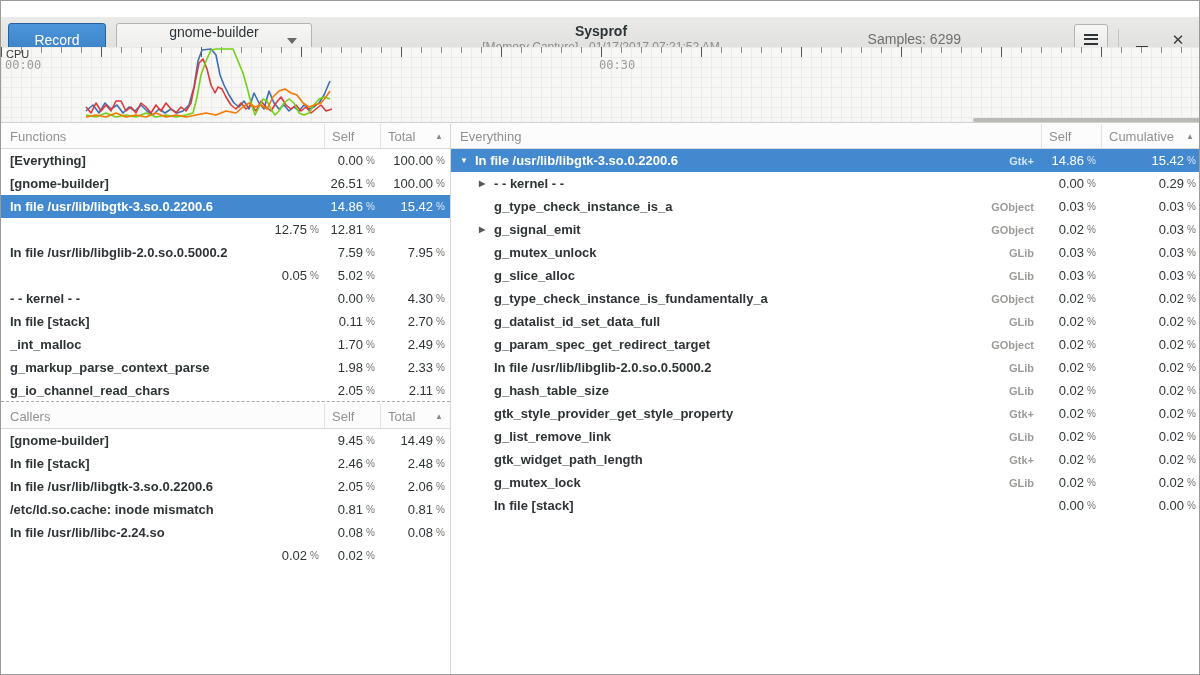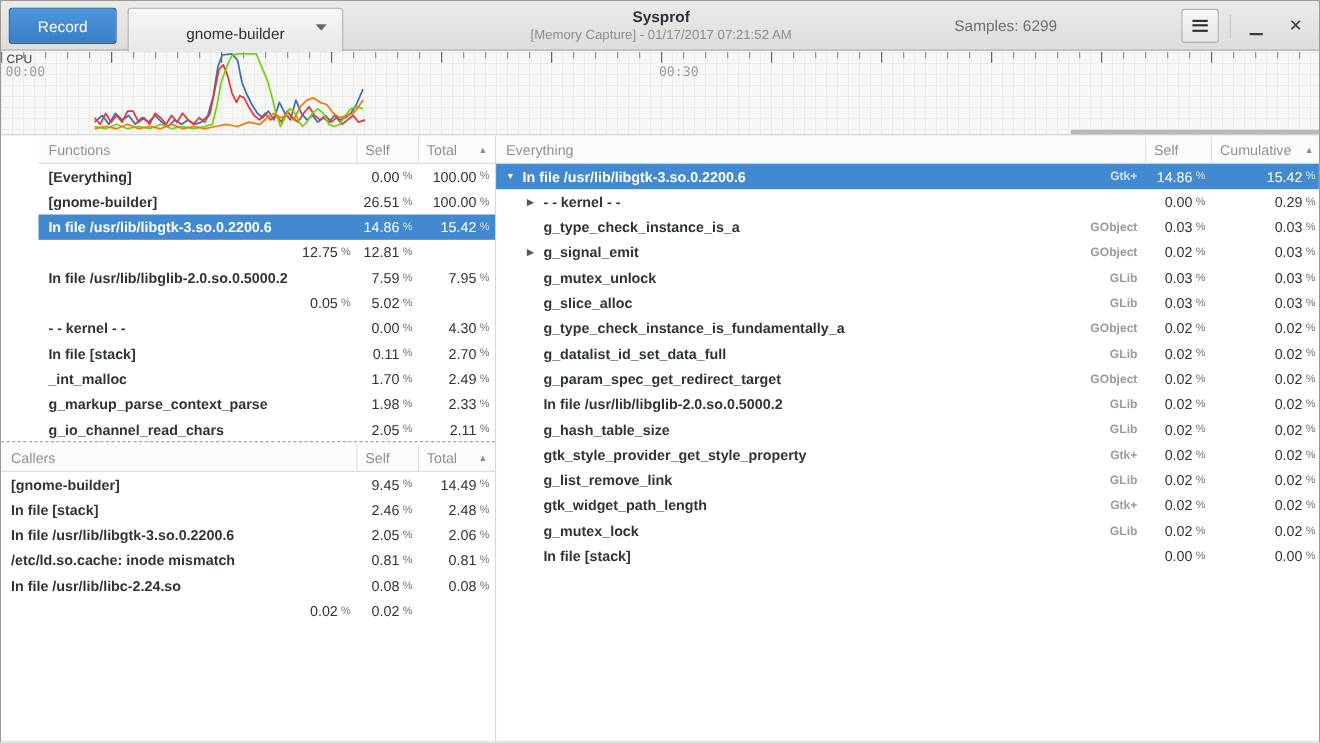--- a/index.html
+++ b/index.html
@@ -1,31 +1,31 @@
 <!DOCTYPE html>
 <html><head>
 <meta charset="utf-8">
 <style>
   html,body{margin:0;padding:0;background:#ffffff;}
   *{box-sizing:border-box;}
   .window{position:relative;width:1200px;height:675px;background:#ffffff;
     font-family:"Liberation Sans",sans-serif;color:#2e3436;overflow:hidden;
     border:1px solid #9a9a96;}
   
-  .headerbar{position:absolute;left:0;top:0;width:1200px;height:45px;
+  .headerbar{position:absolute;left:0;top:16px;width:1200px;height:45px;
     background:linear-gradient(to bottom,#eaeae9,#dddddc);
     border-bottom:1px solid #999995;display:flex;align-items:center;}
   .btn-record{position:absolute;left:7px;top:6px;width:98px;height:33px;
     background:linear-gradient(to bottom,#4c95dc,#3a7fc4);
     border:1px solid #2a6099;border-radius:3px;color:#ffffff;
     font-size:14px;font-family:"Liberation Sans",sans-serif;cursor:pointer;}
   .combo{position:absolute;left:115px;top:6px;width:196px;height:45px;
     background:linear-gradient(to bottom,#f7f7f6,#e6e6e5);
     border:1px solid #b4b4b1;border-radius:3px;display:flex;
-    align-items:center;justify-content:center;font-size:14px;cursor:pointer;}
+    justify-content:center;font-size:14px;cursor:pointer;}
   .combo .arrow{position:absolute;right:14px;top:14px;width:0;height:0;
     border-left:5px solid transparent;border-right:5px solid transparent;
     border-top:6px solid #68686a;}
   .titlebox{position:absolute;left:0;right:0;top:5px;text-align:center;pointer-events:none;}
   .titlebox .t{font-size:14px;font-weight:bold;color:#2e3436;line-height:18px;}
   .titlebox .st{font-size:12px;color:#8d8d89;line-height:15px;}
   .samples{position:absolute;right:240px;top:14px;font-size:14px;color:#6f6f6c;}
   .btn-menu{position:absolute;right:93px;top:7px;width:34px;height:31px;
     background:linear-gradient(to bottom,#f7f7f6,#e6e6e5);
     border:1px solid #b4b4b1;border-radius:3px;cursor:pointer;}
@@ -46,21 +46,21 @@
     border-bottom:1px solid #cfcfce;}
   .graph svg{position:absolute;left:0;top:0;}
   .g-label{position:absolute;left:5px;top:1px;font-size:11px;color:#3a3a3a;}
   .g-time{position:absolute;top:11px;font-size:12px;color:#9c9c99;
     font-family:"DejaVu Sans Mono",monospace;}
   .g-scroll{position:absolute;left:972px;bottom:0;width:228px;height:4px;
     background:#b9b9b6;border-radius:2px;cursor:pointer;}
   
   .content{position:absolute;left:0;top:123px;width:1200px;height:552px;background:#ffffff;}
   .vdivider{position:absolute;left:449px;top:0;width:1px;height:552px;background:#d7d7d5;}
-  .pane-left{position:absolute;left:0;top:0;width:449px;height:552px;padding-left:34px;}
+  .pane-left{position:absolute;left:0;top:0;width:449px;height:552px;}
   .pane-right{position:absolute;left:450px;top:0;width:750px;height:552px;}
   .hsplitter{position:absolute;left:0;top:277px;width:449px;height:3px;
     border-top:1px dashed #a7a7a4;cursor:row-resize;}
   
   .thead{display:grid;height:25px;border-bottom:1px solid #dadad8;background:#fcfcfc;
     font-size:13px;color:#8e9192;}
   .cols-left{grid-template-columns:1fr 56px 70px;}
   .cols-right{grid-template-columns:1fr 60px 100px;}
   .thead .hc{display:flex;align-items:center;padding-left:7px;cursor:pointer;}
   .thead .hc.name{padding-left:9px;}

